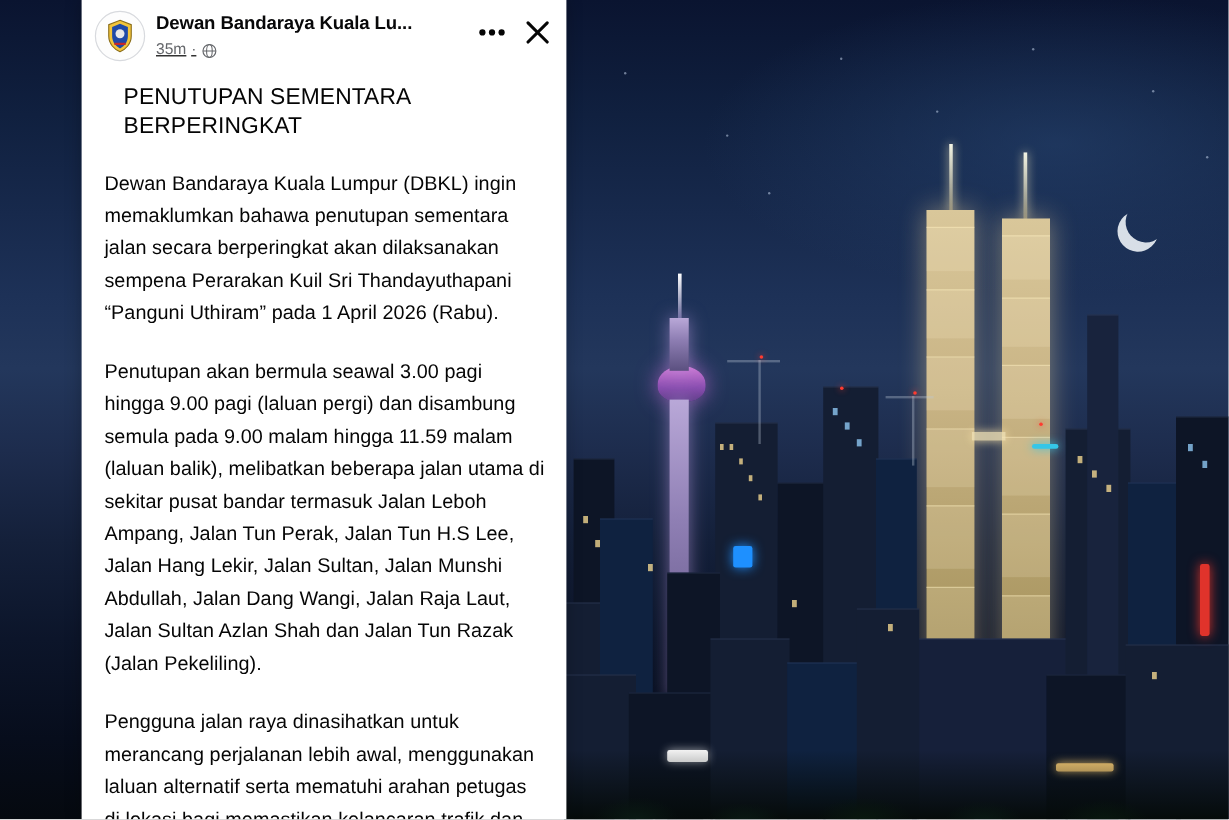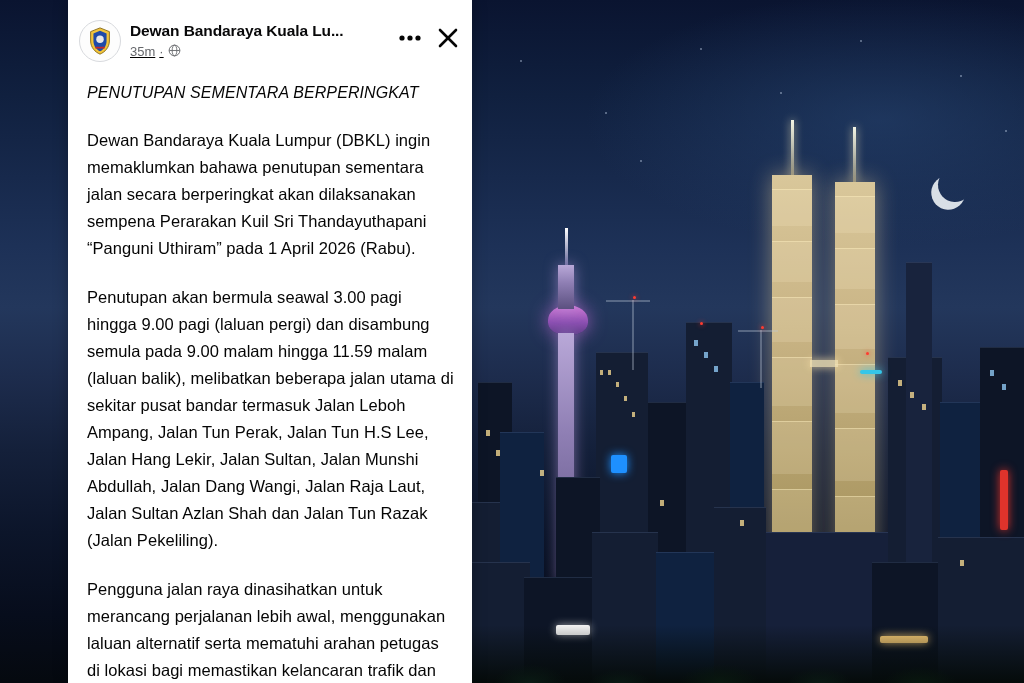--- a/index.html
+++ b/index.html
@@ -162,21 +162,21 @@
     width: 404px;
     height: 683px;
     background: #ffffff;
     box-shadow: 0 0 14px rgba(0,0,0,0.28);
     overflow: hidden;
   }
 
   .card-header {
     display: flex;
     align-items: flex-start;
-    padding: 20px 10px 2px 11px;
+    padding: 9px 10px 2px 11px;
     box-sizing: border-box;
   }
   .avatar {
     width: 40px;
     height: 40px;
     border-radius: 50%;
     flex: 0 0 40px;
     background: #fdfdfd;
     border: 1px solid #d8dade;
     position: relative;
@@ -201,21 +201,21 @@
     font-weight: bold;
     color: #080809;
     line-height: 19px;
     white-space: nowrap;
     overflow: hidden;
     text-overflow: ellipsis;
     letter-spacing: -0.1px;
   }
   .meta-row {
     display: flex;
-    align-items: flex-start;
+    align-items: flex-end;
     gap: 4px;
     margin-top: 4px;
     text-decoration: underline;
   }
   .meta-time {
     font-size: 13px;
     color: #65676b;
     line-height: 16px;
   }
   .meta-dot {
@@ -239,26 +239,25 @@
     justify-content: center;
     border-radius: 50%;
     cursor: pointer;
   }
   .dots-btn svg, .close-btn svg { display: block; }
 
   .post-body {
     padding: 8px 16px 0 19px;
   }
   .post-title {
-    font-size: 16px;
+    font-size: 19px;
     line-height: 24px;
     color: #050505;
-    margin: 9px 0 0 0;
+    margin: 9px 0 0 16px;
     letter-spacing: 0.1px;
-    font-style: italic;
   }
   .post-para {
     font-size: 16.5px;
     line-height: 27px;
     color: #050505;
     margin: 22px 0 0 0;
     letter-spacing: 0.05px;
   }
 </style>
 </head>

